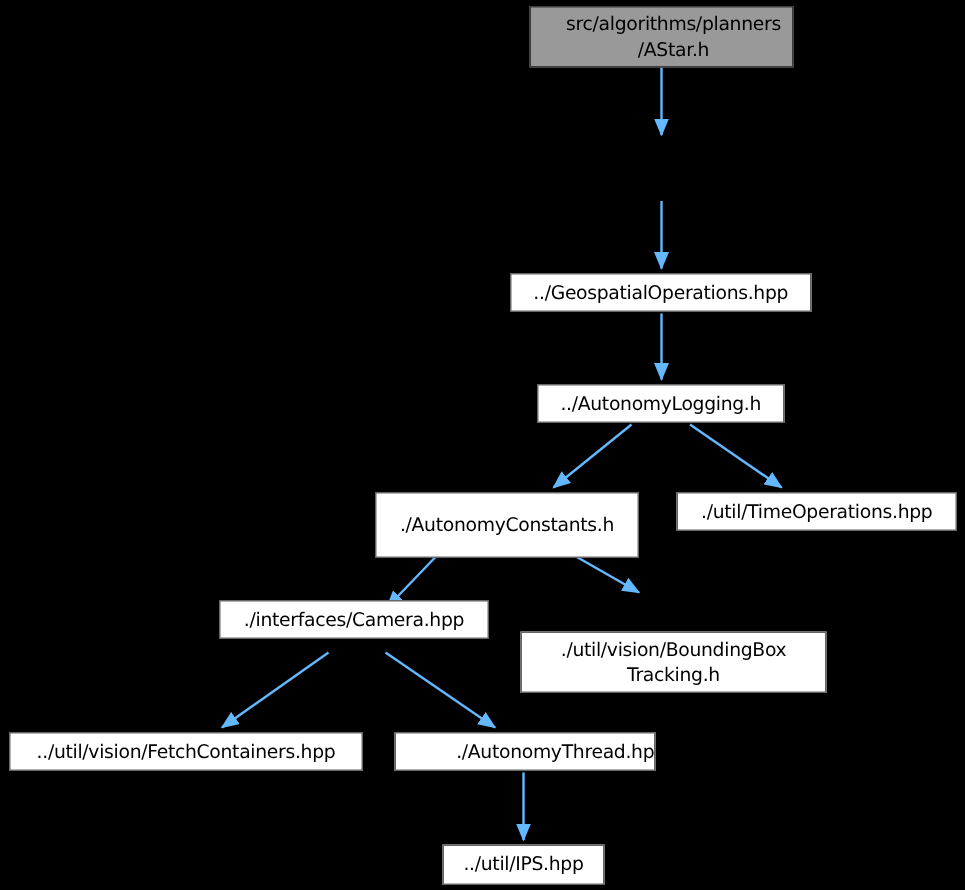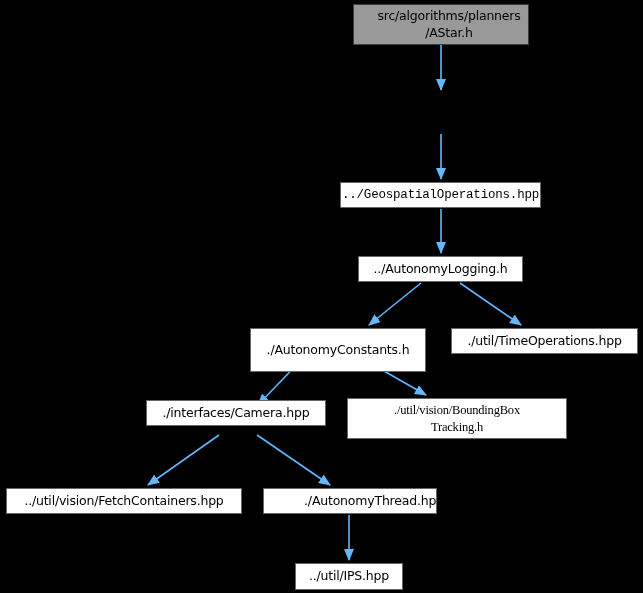--- a/index.html
+++ b/index.html
@@ -62,24 +62,24 @@
       <line x1="306" y1="355" x2="258" y2="405" marker-end="url(#arrow)"></line>
       <line x1="356" y1="355" x2="426" y2="395" marker-end="url(#arrow)"></line>
       <line x1="219" y1="435" x2="148" y2="485" marker-end="url(#arrow)"></line>
       <line x1="257" y1="435" x2="330" y2="485" marker-end="url(#arrow)"></line>
       <line x1="349" y1="515" x2="349" y2="560" marker-end="url(#arrow)"></line>
     </g>
   </svg>
 
   <div class="node main" style="left:353px; top:4px;   width:176px; height:41px;padding-left:16px;">src/algorithms/planners
 /AStar.h</div>
-  <div class="node" style="left:340px; top:182px; width:201px; height:26px;font-family:Liberation Mono, monospace;">../GeospatialOperations.hpp</div>
+  <div class="node" style="left:340px; top:182px; width:201px; height:26px;">../GeospatialOperations.hpp</div>
   <div class="node" style="left:358px; top:256px; width:165px; height:26px;">../AutonomyLogging.h</div>
   <div class="node" style="left:250px; top:328px; width:176px; height:44px;">./AutonomyConstants.h</div>
   <div class="node" style="left:451px; top:328px; width:187px; height:26px;">./util/TimeOperations.hpp</div>
   <div class="node" style="left:146px; top:400px; width:180px; height:26px;">./interfaces/Camera.hpp</div>
-  <div class="node" style="left:347px; top:398px; width:220px; height:41px;font-family:Liberation Serif, serif;">./util/vision/BoundingBox
+  <div class="node" style="left:347px; top:421px; width:204px; height:41px;">./util/vision/BoundingBox
 Tracking.h</div>
   <div class="node" style="left:6px;   top:488px; width:236px; height:26px;">../util/vision/FetchContainers.hpp</div>
   <div class="node" style="left:263px; top:488px; width:174px; height:26px;padding-left:48px;">./AutonomyThread.hpp</div>
   <div class="node" style="left:295px; top:563px; width:108px; height:27px;">../util/IPS.hpp</div>
 
 </div>
 
 </body></html>

